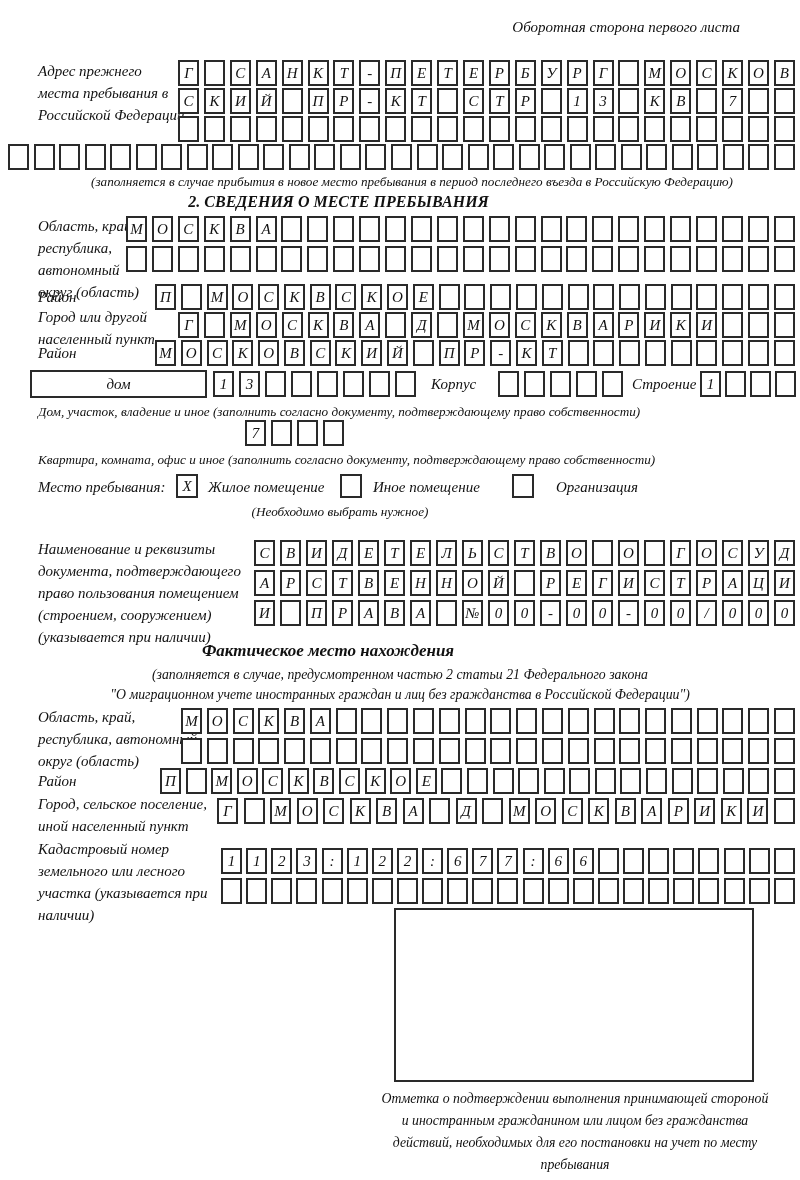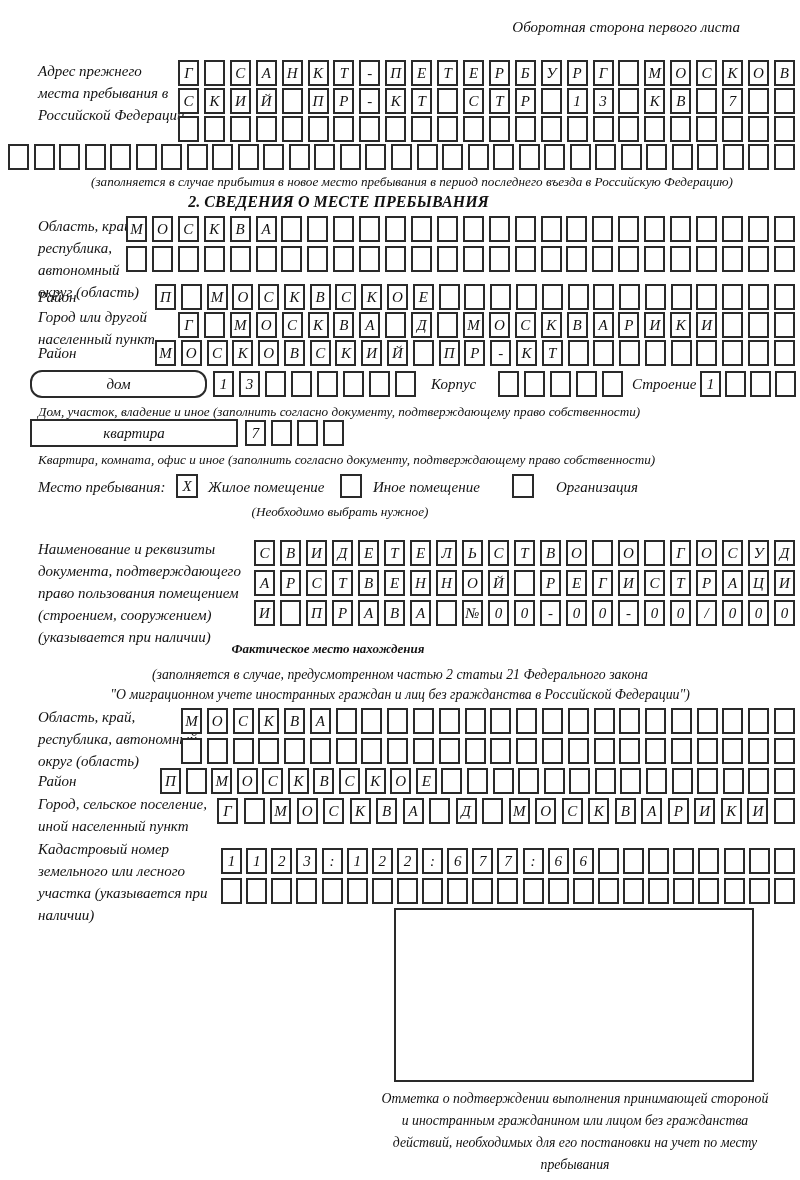--- a/index.html
+++ b/index.html
@@ -280,21 +280,21 @@
       <span class="cbox"></span>
       <span class="cbox"></span>
       <span class="cbox"></span>
       <span class="cbox"></span>
       <span class="cbox"></span>
       <span class="cbox"></span>
       <span class="cbox"></span>
       <span class="cbox"></span>
     </div>
 
-  <div class="abs bigbox" style="top:370px;left:30px;width:177px;height:28px;border-radius:12px;">дом</div>
+  <div class="abs bigbox" style="top:370px;left:30px;width:177px;height:28px;">дом</div>
   <div class="abs boxrow" style="top:371px;left:213px;width:203px;">
       <span class="cbox">1</span>
       <span class="cbox">3</span>
       <span class="cbox"></span>
       <span class="cbox"></span>
       <span class="cbox"></span>
       <span class="cbox"></span>
       <span class="cbox"></span>
       <span class="cbox"></span>
     </div>
@@ -308,21 +308,20 @@
     </div>
   <div class="abs lbl" style="top:373px;left:632px;">Строение</div>
   <div class="abs boxrow" style="top:371px;left:700px;width:96px;">
       <span class="cbox">1</span>
       <span class="cbox"></span>
       <span class="cbox"></span>
       <span class="cbox"></span>
     </div>
   <div class="abs cap" style="top:403px;left:38px;width:740px;">Дом, участок, владение и иное (заполнить согласно документу, подтверждающему право собственности)</div>
 
-  <div class="abs bigbox" style="top:419px;left:30px;width:208px;height:28px;">квартира</div>
   <div class="abs boxrow" style="top:420px;left:245px;width:99px;">
       <span class="cbox">7</span>
       <span class="cbox"></span>
       <span class="cbox"></span>
       <span class="cbox"></span>
     </div>
   <div class="abs cap" style="top:451px;left:38px;width:740px;">Квартира, комната, офис и иное (заполнить согласно документу, подтверждающему право собственности)</div>
 
   <div class="abs lbl" style="top:476px;left:38px;">Место пребывания:</div>
   <div class="abs chk" style="top:474px;left:176px;">X</div>
@@ -397,21 +396,21 @@
       <span class="cbox">0</span>
       <span class="cbox">-</span>
       <span class="cbox">0</span>
       <span class="cbox">0</span>
       <span class="cbox">/</span>
       <span class="cbox">0</span>
       <span class="cbox">0</span>
       <span class="cbox">0</span>
     </div>
 
-  <div class="abs ttl center" style="top:641px;left:0;width:656px;font-size:13px;">Фактическое место нахождения</div>
+  <div class="abs ttl center" style="top:641px;left:0;width:656px;font-size:17px;">Фактическое место нахождения</div>
   <div class="abs cap center" style="top:666px;left:0;width:800px;font-size:13.8px;">(заполняется в случае, предусмотренном частью 2 статьи 21 Федерального закона</div>
   <div class="abs cap center" style="top:686px;left:0;width:800px;font-size:13.8px;">"О миграционном учете иностранных граждан и лиц без гражданства в Российской Федерации")</div>
 
   <div class="abs lbl" style="top:706px;left:38px;width:160px;">Область, край, республика, автономный округ (область)</div>
   <div class="abs boxrow" style="top:708px;left:181px;width:614px;">
       <span class="cbox">М</span>
       <span class="cbox">О</span>
       <span class="cbox">С</span>
       <span class="cbox">К</span>
       <span class="cbox">В</span>

